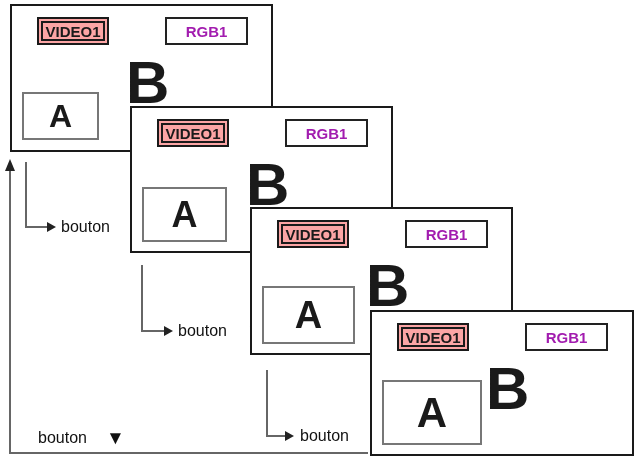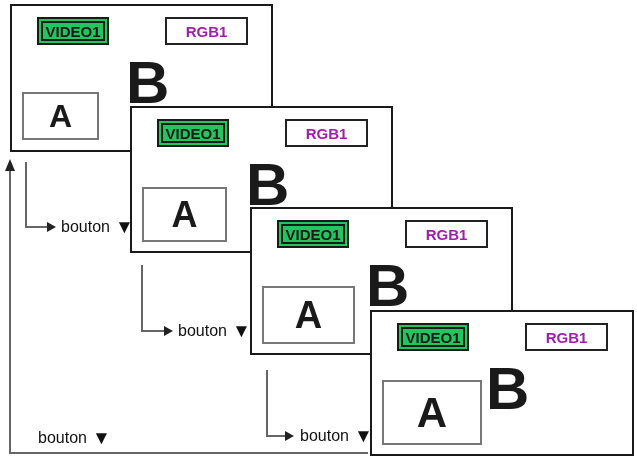--- a/index.html
+++ b/index.html
@@ -22,21 +22,21 @@
   .p1 { left:10px;  top:4px;   width:263px; height:148px; z-index:2; }
   .p2 { left:130px; top:106px; width:263px; height:147px; z-index:3; }
   .p3 { left:250px; top:207px; width:263px; height:148px; z-index:4; }
   .p4 { left:370px; top:310px; width:264px; height:146px; z-index:5; }
 
   .video-box {
     position:absolute; left:25px; top:11px;
     width:72px; height:28px;
     border:2px solid #1a1a1a;
     padding:2px;
-    background:#22c55e;
+    background:#fca5a5;
   }
   .video-box-inner {
     width:100%; height:100%;
     border:2px solid #1a1a1a;
     display:flex; align-items:center; justify-content:center;
     font-size:15px; font-weight:bold; color:#1a1a1a;
     white-space:nowrap;
   }
   .rgb-box {
     position:absolute; left:153px; top:11px;
@@ -88,21 +88,21 @@
     border-top:5px solid transparent;
     border-bottom:5px solid transparent;
     border-left:9px solid #222222;
   }
   .h1 { left:47px;  top:222px; }
   .h2 { left:164px; top:326px; }
   .h3 { left:285px; top:431px; }
 
   .btn-label {
     position:absolute; z-index:1;
-    display:flex; gap:5px;
+    display:flex; gap:19px;
     font-size:16px; color:#111111; line-height:18px;
     white-space:nowrap;
   }
   .btn-label .sym { font-size:19px; line-height:18px; color:#111111; }
   .l1 { left:61px;  top:218px; }
   .l2 { left:178px; top:322px; }
   .l3 { left:300px; top:427px; }
   .l4 { left:38px;  top:429px; }
 </style>
 </head>

